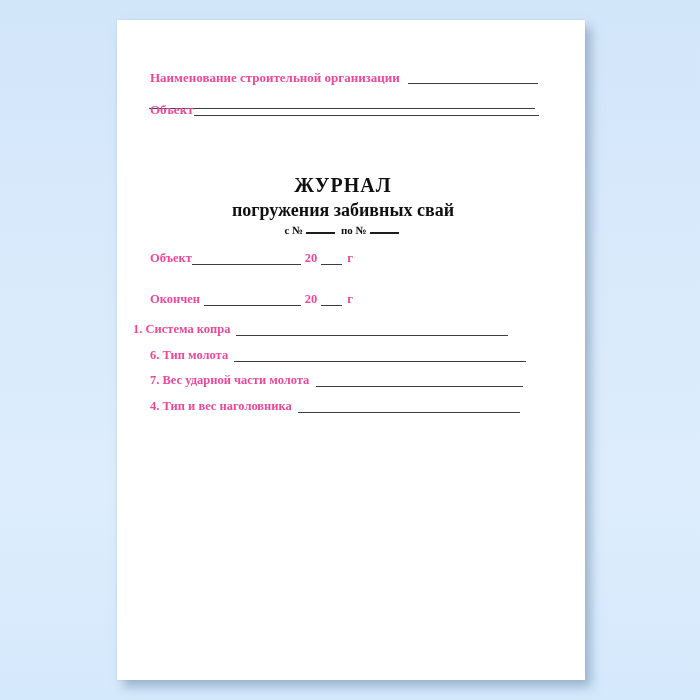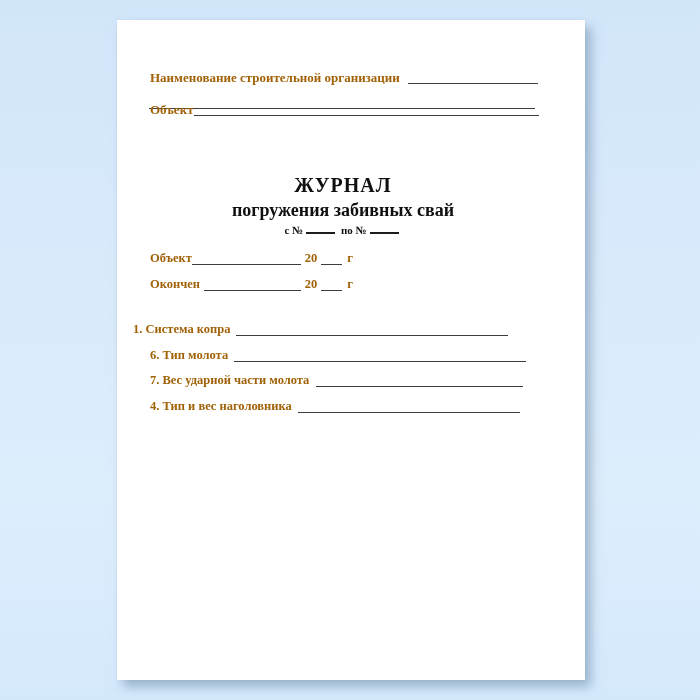--- a/index.html
+++ b/index.html
@@ -13,21 +13,21 @@
     position: absolute;
     left: 117px; top: 20px;
     width: 468px; height: 660px;
     background: #ffffff;
     box-shadow: 6px 7px 10px rgba(108, 138, 170, 0.55), 0 0 1px rgba(140, 165, 195, 0.5);
   }
   .row {
     position: absolute;
     display: flex;
     align-items: flex-end;
-    color: #a16207;
+    color: #ec4899;
     font-weight: 700;
   }
   .lbl {
     white-space: nowrap;
     line-height: 15px;
   }
   .fs13 { font-size: 13px; }
   .fs12 { font-size: 12.5px; }
   .fill-line {
     display: inline-block;
@@ -106,21 +106,21 @@
   </div>
 
   <div class="row fs12" style="left:33px; top:231px; width:203px;">
     <span class="lbl">Объект</span>
     <span class="fill-line"></span>
     <span class="lbl year-num">20</span>
     <span class="blank-short"></span>
     <span class="lbl year-suffix">г</span>
   </div>
 
-  <div class="row fs12" style="left:33px; top:257px; width:203px;">
+  <div class="row fs12" style="left:33px; top:272px; width:203px;">
     <span class="lbl">Окончен</span>
     <span class="fill-line" style="margin-left:4px;"></span>
     <span class="lbl year-num">20</span>
     <span class="blank-short"></span>
     <span class="lbl year-suffix">г</span>
   </div>
 
   <div class="row fs12" style="left:16px; top:302px; width:375px;justify-content:space-between;">
     <span class="lbl">1. Система копра</span>
     <span class="fill-line" style="margin-left:6px;"></span>

